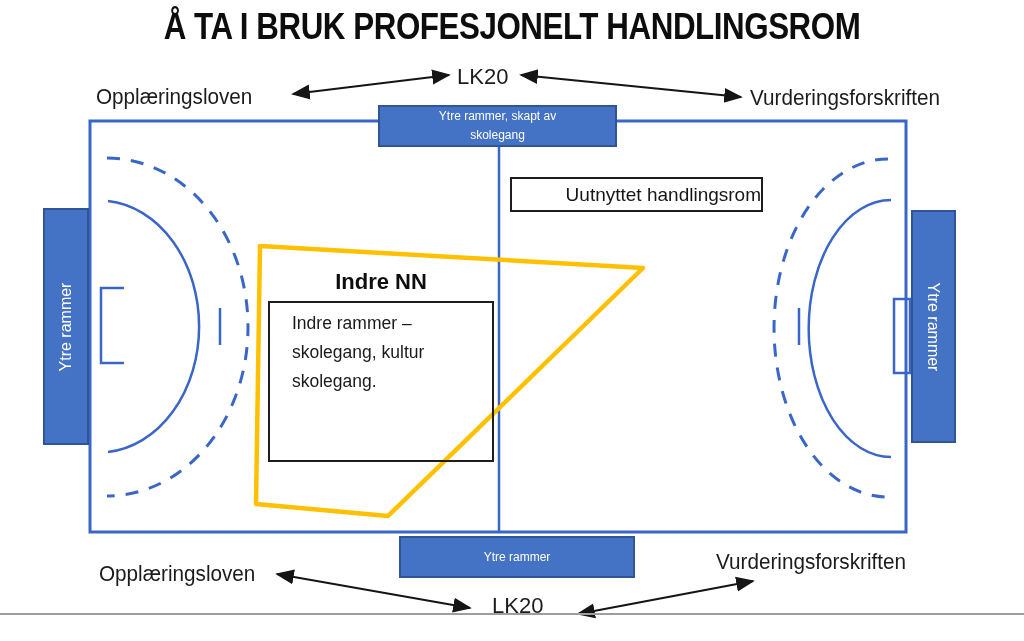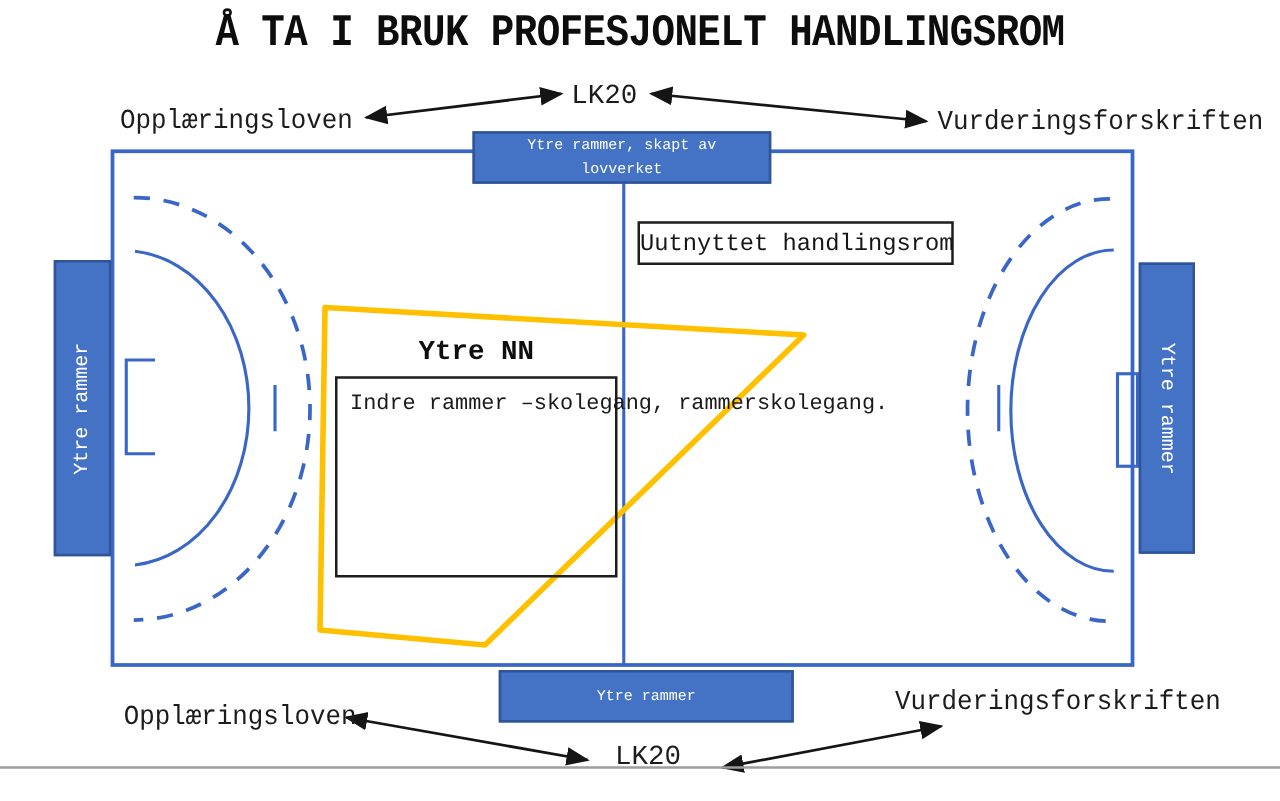--- a/index.html
+++ b/index.html
@@ -1,43 +1,43 @@
 <!DOCTYPE html>
 <html><head>
 <meta charset="utf-8">
 <style>
   html,body{margin:0;padding:0;background:#fff;}
   #stage{
     position:relative;width:1024px;height:641px;background:#ffffff;overflow:hidden;
-    font-family:Liberation Mono, monospace;color:#111;
+    font-family:Liberation Sans, sans-serif;color:#111;
   }
   #court-svg{position:absolute;left:0;top:0;width:1024px;height:641px;}
   .abs{position:absolute;}
   .title{
     left:0;right:0;top:6px;text-align:center;
     font-size:36px;font-weight:800;letter-spacing:-0.5px;color:#0d0d0d;
     transform:scaleX(0.87);transform-origin:50% 50%;white-space:nowrap;
   }
   .lbl{font-size:22px;color:#1c1c1c;white-space:nowrap;transform:scaleX(0.94);transform-origin:0 0;}
   .lbl.center{transform:none;}
   .bluebox{
     background:#4472C4;border:2px solid #2F5597;box-sizing:border-box;
     color:#fff;display:flex;align-items:center;justify-content:center;text-align:center;
   }
   .bluebox .t{font-size:12px;line-height:19px;text-align:center;}
   .vbox span{font-size:16px;white-space:nowrap;}
   .vbox.rot-ccw span{transform:rotate(-90deg);}
   .vbox.rot-cw span{transform:rotate(90deg);}
   .outline-box{
     background:transparent;border:2px solid #1d1d1d;box-sizing:border-box;
-    display:flex;align-items:center;justify-content:flex-start;
+    display:flex;align-items:center;justify-content:flex-end;
   }
   #unused-box{font-size:19px;color:#161616;white-space:nowrap;}
   #school-label{font-size:22px;font-weight:700;text-align:center;color:#0e0e0e;}
-  #inner-box{padding:6px 10px;align-items:flex-start;justify-content:flex-start;}
+  #inner-box{padding:6px 22px;align-items:flex-start;justify-content:flex-start;flex-direction:column;}
   #inner-box .line{font-size:17.5px;line-height:29px;color:#1a1a1a;white-space:nowrap;}
 </style>
 </head>
 <body>
 
 <div id="stage">
 
   <svg id="court-svg" viewBox="0 0 1024 641">
     <defs>
       <marker id="ah" viewBox="0 0 10 10" refX="9" refY="5" markerWidth="8.5" markerHeight="8.5" orient="auto-start-reverse">
@@ -72,42 +72,42 @@
 
   <div class="abs title">Å TA I BRUK PROFESJONELT HANDLINGSROM</div>
 
   <div class="abs lbl" style="left:96px;top:84px;">Opplæringsloven</div>
   <div class="abs lbl center" style="left:457px;top:64px;">LK20</div>
   <div class="abs lbl" style="left:750px;top:85px;">Vurderingsforskriften</div>
 
   <div class="abs bluebox" style="left:378px;top:105px;width:239px;height:42px;">
     <div>
       <div class="t">Ytre rammer, skapt av</div>
-      <div class="t">lovverket</div>
+      <div class="t">skolegang</div>
     </div>
   </div>
   <div class="abs bluebox vbox rot-ccw" style="left:43px;top:208px;width:46px;height:237px;">
     <span>Ytre rammer</span>
   </div>
   <div class="abs bluebox vbox rot-cw" style="left:911px;top:210px;width:45px;height:233px;">
     <span>Ytre rammer</span>
   </div>
   <div class="abs bluebox" style="left:399px;top:536px;width:236px;height:42px;">
     <div class="t">Ytre rammer</div>
   </div>
 
   <div class="abs outline-box" style="left:510px;top:177px;width:253px;height:35px;">
     <span id="unused-box">Uutnyttet handlingsrom</span>
   </div>
 
-  <div class="abs" id="school-label" style="left:268px;top:269px;width:226px;">Ytre NN</div>
+  <div class="abs" id="school-label" style="left:268px;top:269px;width:226px;">Indre NN</div>
 
   <div class="abs outline-box" id="inner-box" style="left:268px;top:301px;width:226px;height:161px;">
     <div class="line">Indre rammer –</div>
-    <div class="line">skolegang, rammer</div>
+    <div class="line">skolegang, kultur</div>
     <div class="line">skolegang.</div>
   </div>
 
   <div class="abs lbl" style="left:99px;top:561px;">Opplæringsloven</div>
   <div class="abs lbl" style="left:716px;top:549px;">Vurderingsforskriften</div>
   <div class="abs lbl center" style="left:492px;top:593px;">LK20</div>
 
 </div>
 
 </body></html>

